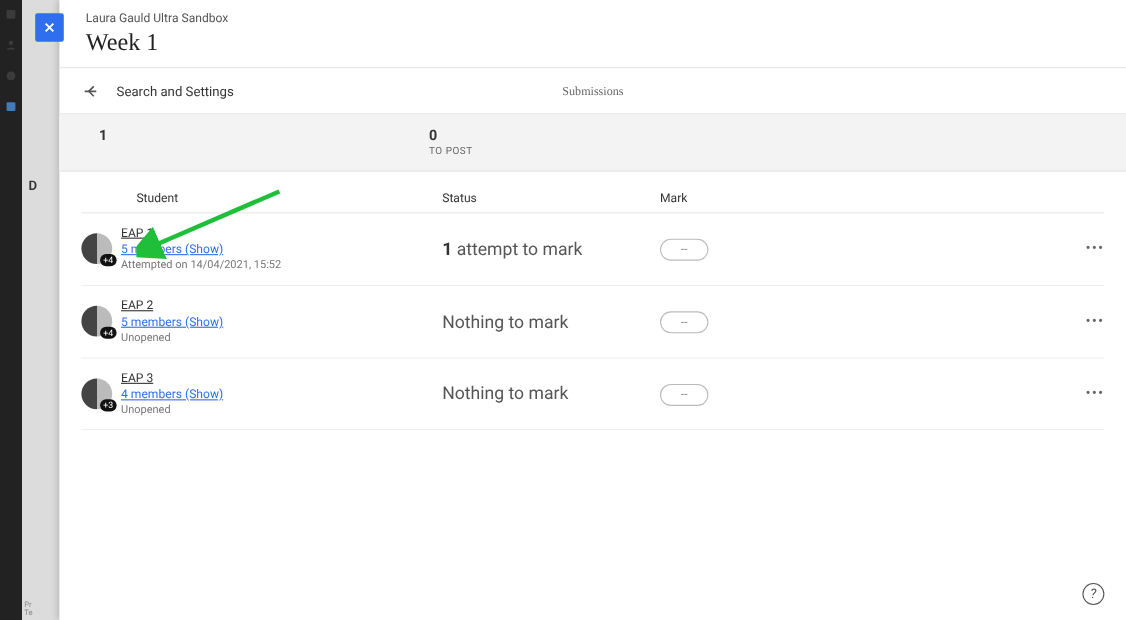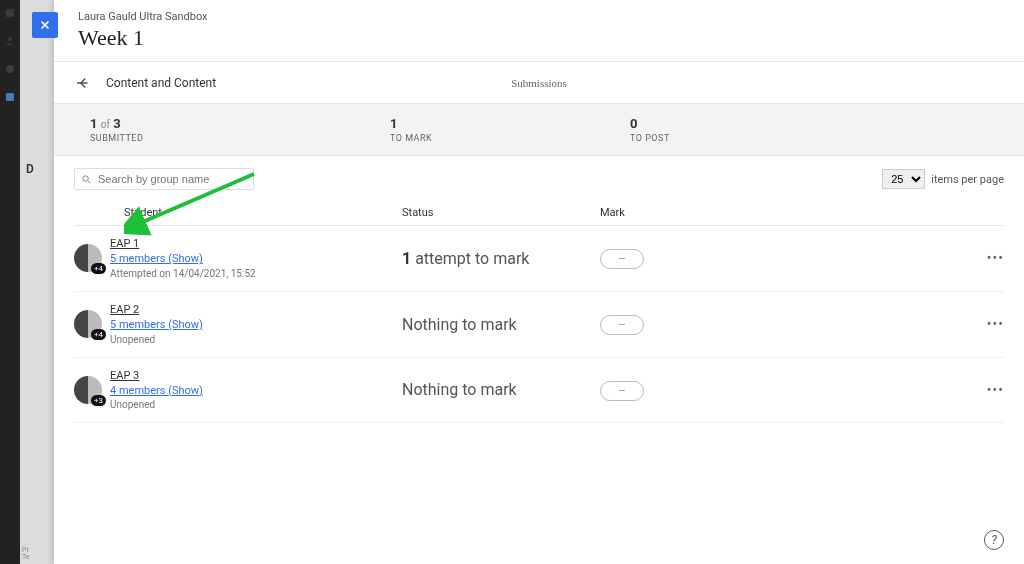--- a/index.html
+++ b/index.html
@@ -96,59 +96,35 @@
         </div>
       </div>
 
       <div class="sub-header">
         <span class="back-arrow">
           <svg viewBox="0 0 24 24" fill="none" stroke="#555" stroke-width="2">
               <path d="M15 18l-6-6 6-6"></path>
               <path d="M4 12h14"></path>
             </svg>
         </span>
-        <span class="content-link">Content and Content</span>
+        <span class="content-link">Search and Settings</span>
         <span class="sub-title">Submissions</span>
       </div>
 
       <div class="stats-bar">
         <div class="stat">
-          <span class="stat-top">
-            <b>1</b>
-            <span class="of">of</span>
-            <b>3</b>
-          </span>
-          <span class="stat-label">SUBMITTED</span>
-        </div>
-        <div class="stat">
           <span class="stat-top"><b>1</b></span>
-          <span class="stat-label">TO MARK</span>
         </div>
         <div class="stat">
           <span class="stat-top"><b>0</b></span>
           <span class="stat-label">TO POST</span>
         </div>
       </div>
 
       <div class="body">
-        <div class="search-row">
-          <div class="search-box">
-            <svg viewBox="0 0 24 24" fill="none" stroke="#777" stroke-width="2">
-                <circle cx="10" cy="10" r="6"></circle>
-                <path d="M20 20l-5-5"></path>
-              </svg>
-            <input type="text" placeholder="Search by group name" style="">
-          </div>
-          <div class="pager">
-            <select>
-              <option>25</option>
-            </select>
-            <span>items per page</span>
-          </div>
-        </div>
 
         <div class="table-head">
           <span class="col-student">Student</span>
           <span class="col-status">Status</span>
           <span class="col-mark">Mark</span>
         </div>
 
         <div class="row">
           <div class="row-info">
             <div class="avatar">

